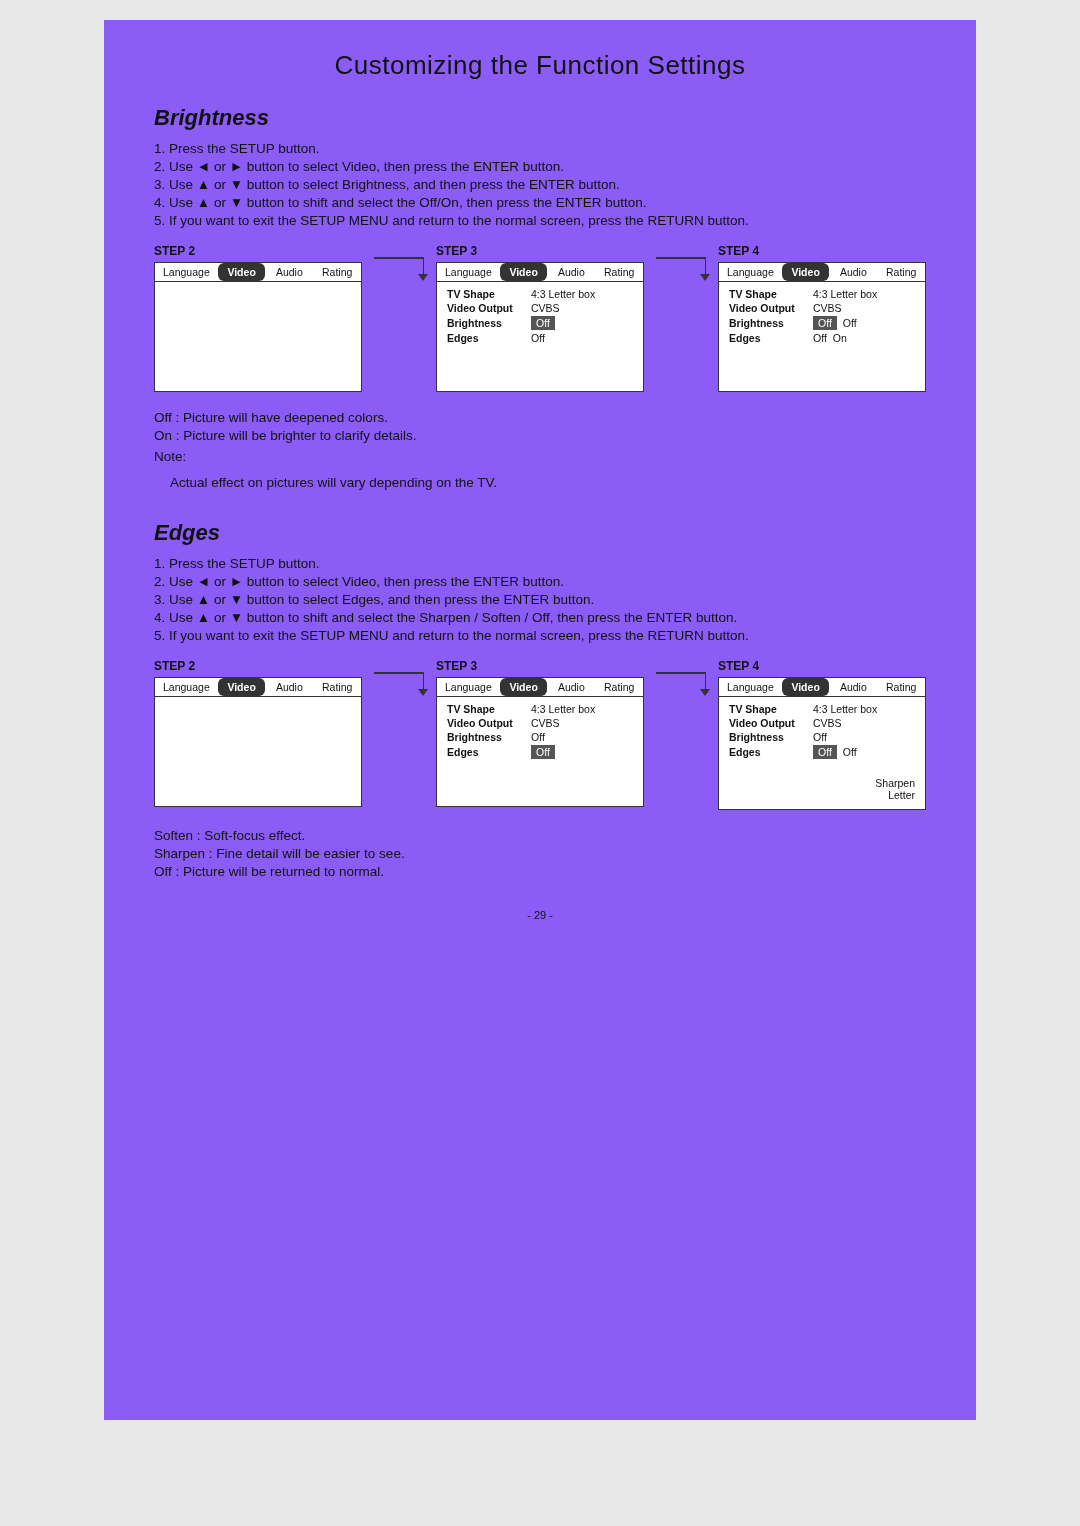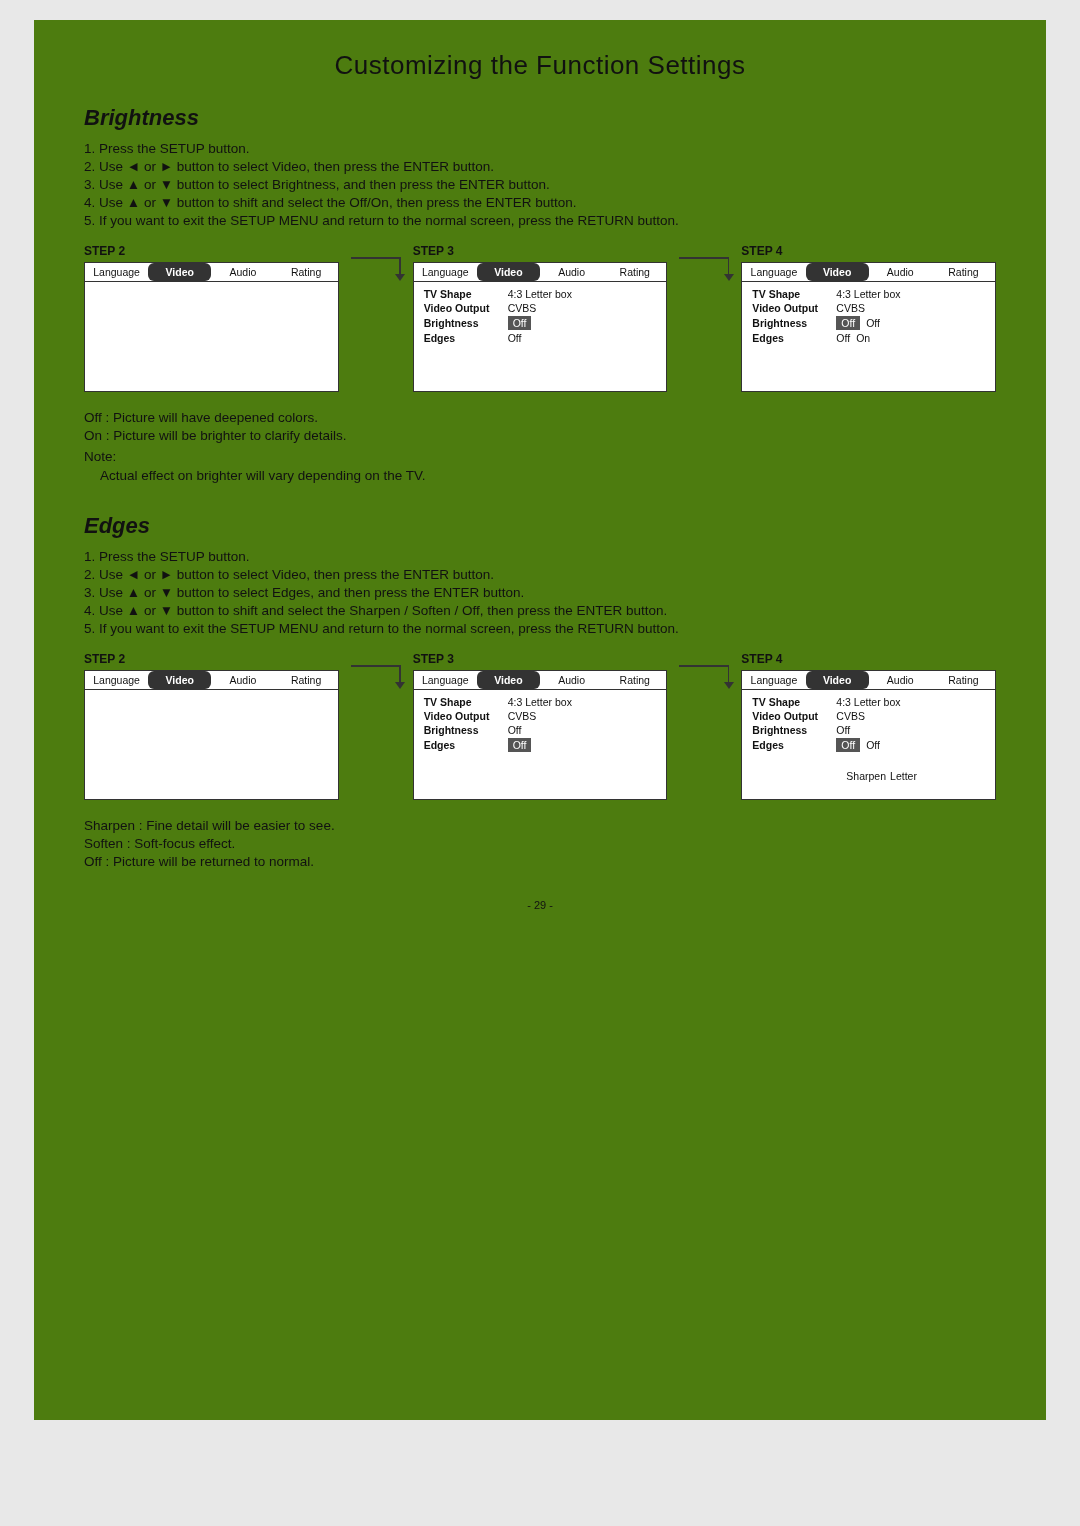--- a/index.html
+++ b/index.html
@@ -6,22 +6,22 @@
     body {
       background: #e8e8e8;
       font-family: Arial, Helvetica, sans-serif;
       font-size: 14px;
       color: #111;
       display: flex;
       justify-content: center;
       padding: 20px;
     }
     .page {
-      background: #4d7c0f;
-      width: 1012px;
+      background: #8b5cf6;
+      width: 872px;
       min-height: 1400px;
       padding: 30px 50px 40px 50px;
     }
     .page-title {
       text-align: center;
       font-size: 26px;
       font-weight: normal;
       margin-bottom: 24px;
       letter-spacing: 0.5px;
     }
@@ -104,21 +104,21 @@
       font-size: 10.5px;
     }
     
     .desc-text {
       font-size: 13.5px;
       margin-bottom: 3px;
     }
     .note-label {
       font-size: 13.5px;
       margin-top: 6px;
-      margin-bottom: 4px;
+      margin-bottom: 11px;
     }
     .note-text {
       font-size: 13.5px;
       margin-left: 16px;
     }
     .section-gap {
       margin-top: 30px;
     }
     .page-number {
       text-align: center;
@@ -259,21 +259,21 @@
         </div>
       </div>
     </div>
 
     <div>
       <p class="desc-text">Off :  Picture will have deepened colors.</p>
       <p class="desc-text">On :  Picture will be brighter to clarify details.</p>
     </div>
     <div>
       <p class="note-label">Note:</p>
-      <p class="note-text">Actual effect on brighter will vary depending on the TV.</p>
+      <p class="note-text">Actual effect on pictures will vary depending on the TV.</p>
     </div>
   </div>
 
   <div class="section section-gap">
     <h2 class="section-title">Edges</h2>
     <ol class="steps-list">
       <li>1. Press the SETUP button.</li>
       <li>2. Use ◄ or ► button to select Video, then press the ENTER button.</li>
       <li>3. Use ▲ or ▼ button to select Edges, and then press the ENTER button.</li>
       <li>4. Use ▲ or ▼ button to shift and select the Sharpen / Soften / Off, then press the ENTER button.</li>
@@ -357,31 +357,31 @@
             </div>
             <div class="menu-row">
               <span class="menu-row-label">Brightness</span>
               <span class="menu-row-value">Off</span>
             </div>
             <div class="menu-row">
               <span class="menu-row-label">Edges</span>
               <span class="menu-row-value highlighted">Off</span>
               <span class="menu-row-value" style="margin-left:6px;">Off</span>
             </div>
-            <div class="menu-row" style="margin-left: 90px; flex-direction: row; align-items: center; margin-top: 18px;">
+            <div class="menu-row" style="margin-left: 90px; flex-direction: column; align-items: flex-end; margin-top: 18px;">
               <span class="menu-row-value">Sharpen</span>
               <span class="menu-row-value">Letter</span>
             </div>
           </div>
         </div>
       </div>
     </div>
 
     <div>
+      <p class="desc-text">Soften :  Soft-focus effect.</p>
       <p class="desc-text">Sharpen :  Fine detail will be easier to see.</p>
-      <p class="desc-text">Soften :  Soft-focus effect.</p>
       <p class="desc-text">Off :  Picture will be returned to normal.</p>
     </div>
   </div>
 
   <div class="page-number">- 29 -</div>
 
 </div>
 
 </body></html>

